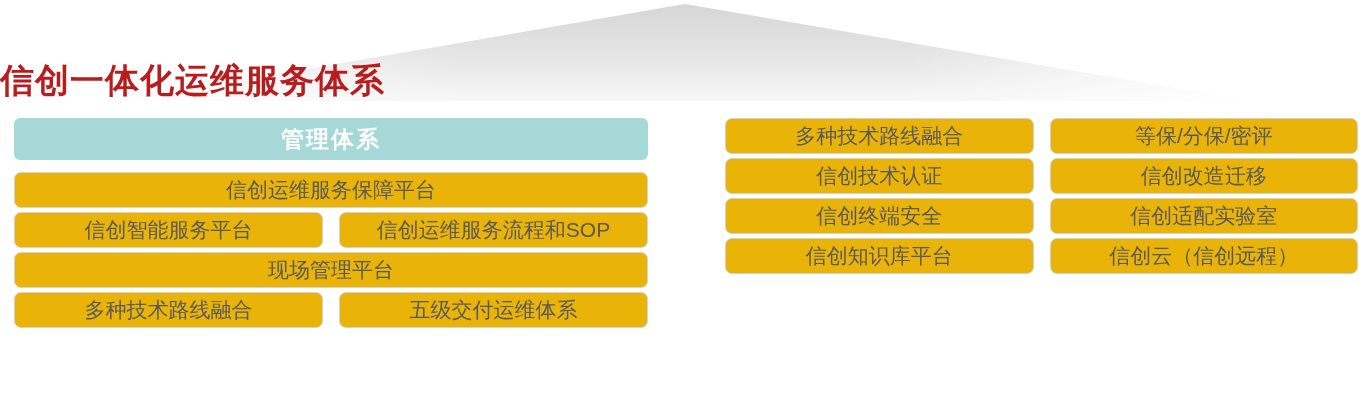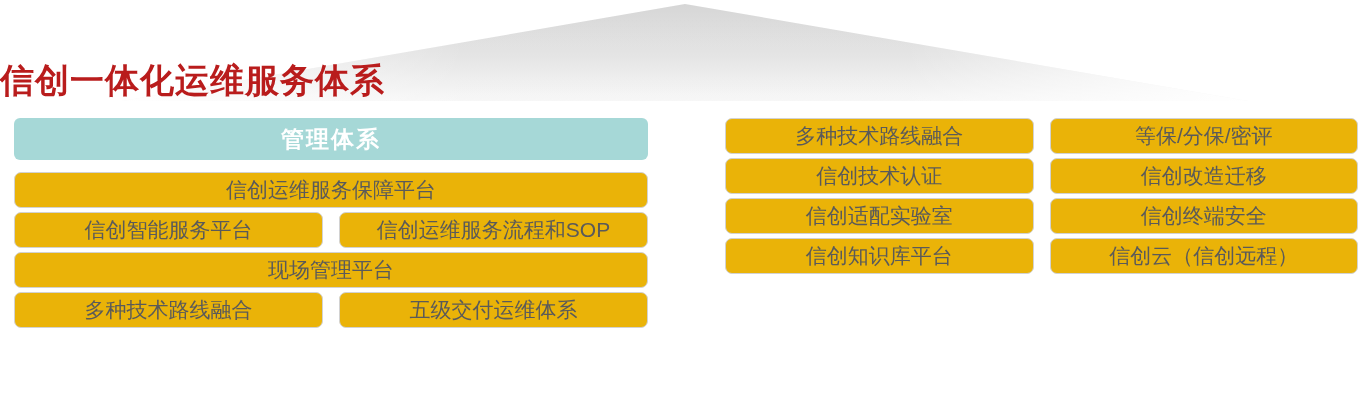--- a/index.html
+++ b/index.html
@@ -146,22 +146,22 @@
     <div class="rows">
       <div class="row">
         <div class="cell">多种技术路线融合</div>
         <div class="cell">等保/分保/密评</div>
       </div>
       <div class="row">
         <div class="cell">信创技术认证</div>
         <div class="cell">信创改造迁移</div>
       </div>
       <div class="row">
+        <div class="cell">信创终端安全</div>
         <div class="cell">信创适配实验室</div>
-        <div class="cell">信创终端安全</div>
       </div>
       <div class="row">
         <div class="cell">信创知识库平台</div>
         <div class="cell">信创云（信创远程）</div>
       </div>
     </div>
   </div>
 
 </div>
 

